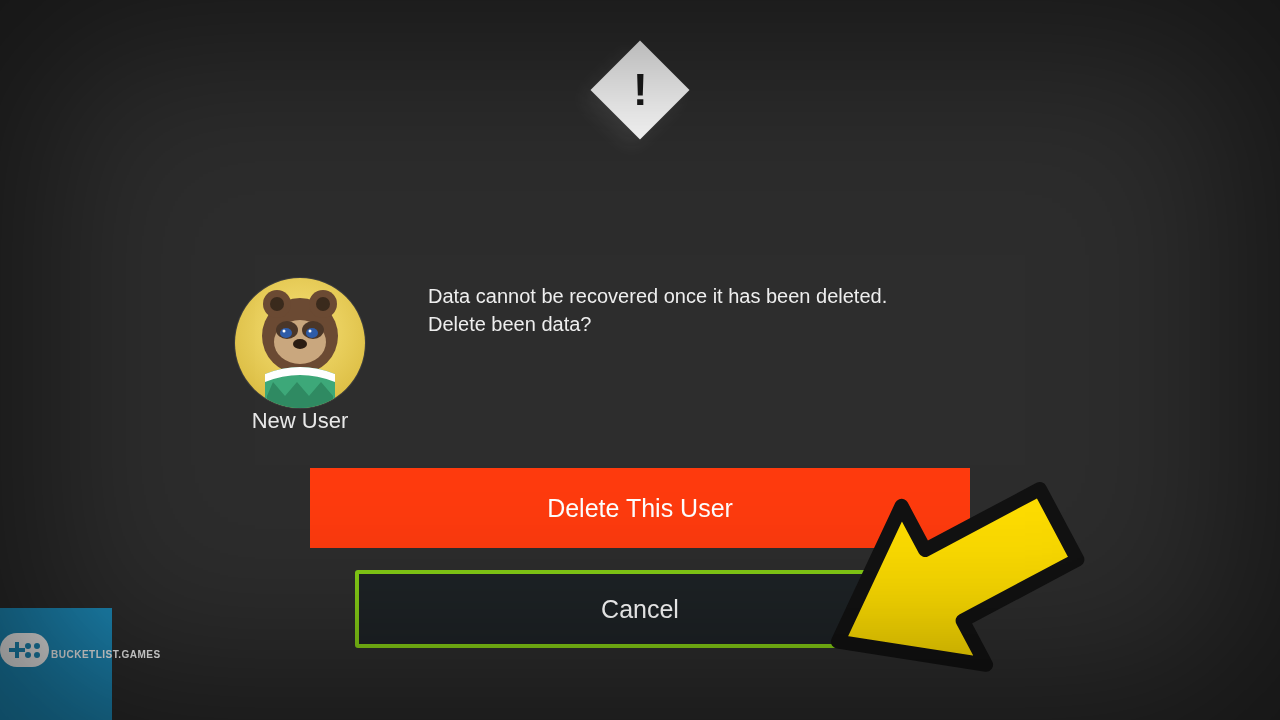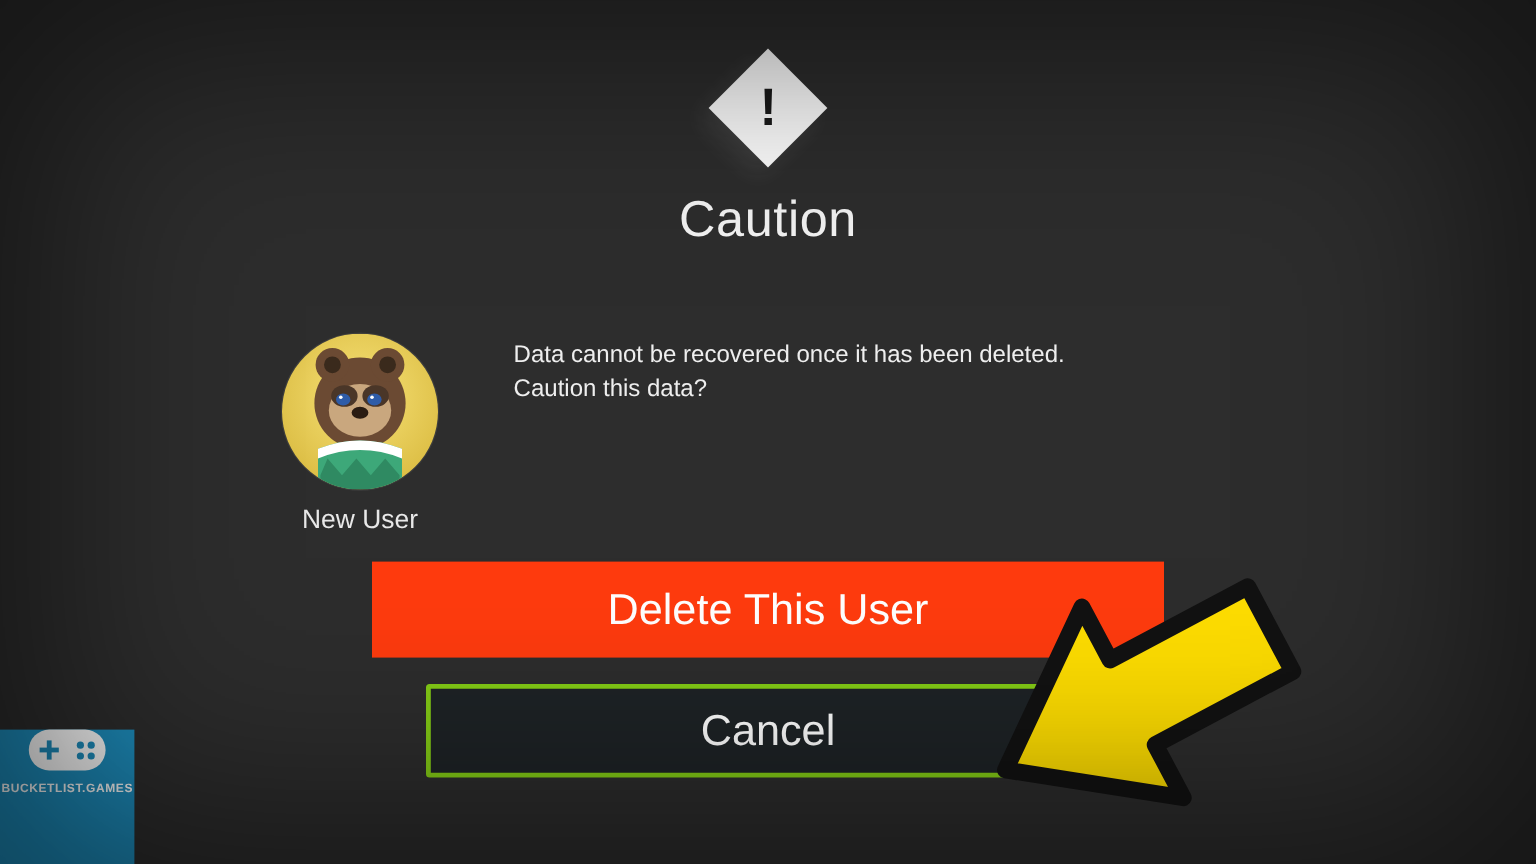--- a/index.html
+++ b/index.html
@@ -50,41 +50,40 @@
   .user {
     display: flex; flex-direction: column; align-items: center;
     width: 140px;
   }
   .avatar {
     width: 130px; height: 130px; border-radius: 50%;
     overflow: hidden;
     box-shadow: 0 0 0 1px rgba(255,255,255,0.08);
   }
   .username {
-    margin-top: 12px;
     font-size: 22px;
     color: #e8e8e8;
     white-space: nowrap;
   }
   .message {
     font-size: 20px;
     line-height: 1.4;
     color: #eeeeee;
     margin-top: 4px;
   }
   .buttons {
     position: absolute;
     left: 310px; top: 468px;
     width: 660px;
     display: flex; flex-direction: column; gap: 22px;
   }
   .btn {
     height: 80px;
     display: flex; align-items: center; justify-content: center;
-    font-size: 36px;
+    font-size: 25px;
     cursor: pointer;
     user-select: none;
   }
   .btn-primary {
     background: #ff3b0e;
     color: #fff;
   }
   .btn-secondary {
     background: #1e2326;
     color: #fff;
@@ -100,21 +99,21 @@
     left: 775px; top: 450px;
     width: 320px; height: 280px;
     pointer-events: none;
   }
   
   .watermark {
     position: absolute;
     left: 0; bottom: 0;
     width: 112px; height: 112px;
     background: #1e8fbf;
-    display: flex; flex-direction: column; align-items: center; justify-content: flex-start;
+    display: flex; flex-direction: row; align-items: center; justify-content: flex-start;
     padding-bottom: 20px;
     gap: 2px;
   }
   .watermark .pad {
     width: 64px; height: 34px;
     background: #ffffff;
     border-radius: 17px;
     display:flex;align-items:center;justify-content:space-between;
     padding:0 9px;
     margin-bottom:8px;
@@ -132,21 +131,20 @@
     color: #fff;
   }
 </style>
 </head>
 <body>
 
 <div class="header">
   <div class="diamond">
     <span class="bang">!</span>
   </div>
-  <div class="title">Caution</div>
 </div>
 
 <div class="content">
   <div class="user">
     <div class="avatar">
       <svg viewBox="0 0 130 130" width="130" height="130">
         <defs>
           <radialGradient id="bg" cx="50%" cy="40%" r="70%">
             <stop offset="0%" stop-color="#f7e278"></stop>
             <stop offset="100%" stop-color="#d8b83c"></stop>
@@ -169,21 +167,21 @@
         <ellipse cx="65" cy="66" rx="7" ry="5" fill="#2a1c12"></ellipse>
         <path d="M 30 96 Q 65 82 100 96 L 100 130 L 30 130 Z" fill="#3da879"></path>
         <path d="M 30 96 Q 65 82 100 96 L 100 104 Q 65 90 30 104 Z" fill="#ffffff"></path>
         <path d="M 38 104 L 50 118 L 62 104 L 74 118 L 86 104 L 98 118 L 98 130 L 32 130 L 32 118 Z" fill="#2f8a62"></path>
       </svg>
     </div>
     <div class="username">New User</div>
   </div>
   <div class="message">
     <div>Data cannot be recovered once it has been deleted.</div>
-    <div>Caution this data?</div>
+    <div>Delete been data?</div>
   </div>
 </div>
 
 <div class="buttons">
   <div class="btn btn-primary">Delete This User</div>
   <div class="btn btn-secondary">Cancel</div>
 </div>
 
 <svg class="pointer" viewBox="0 0 320 280">
   <g transform="rotate(-28 160 140)">

